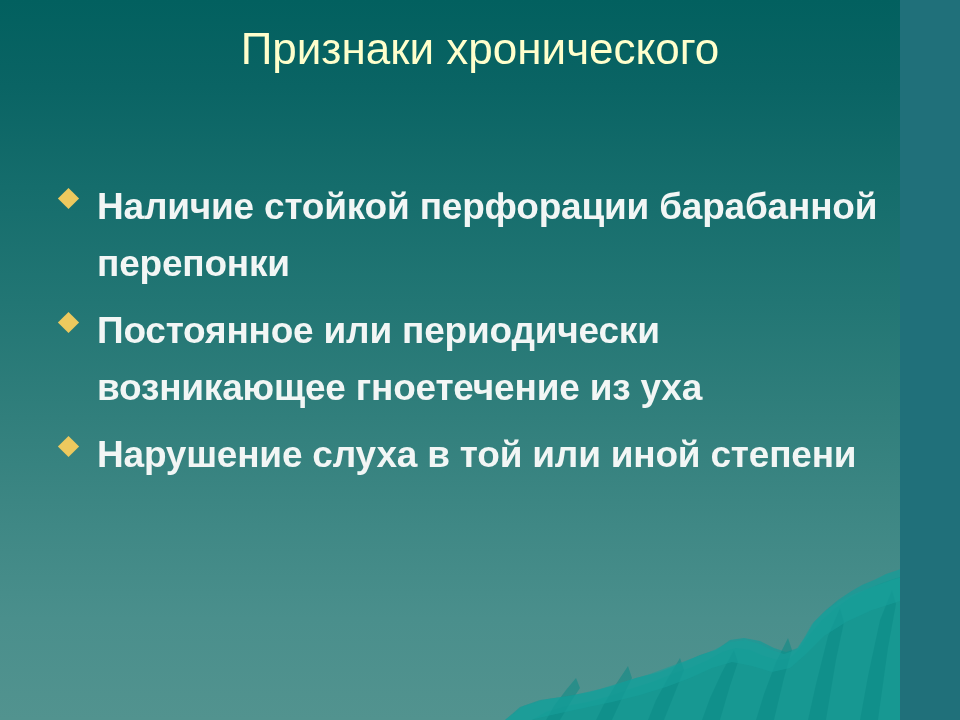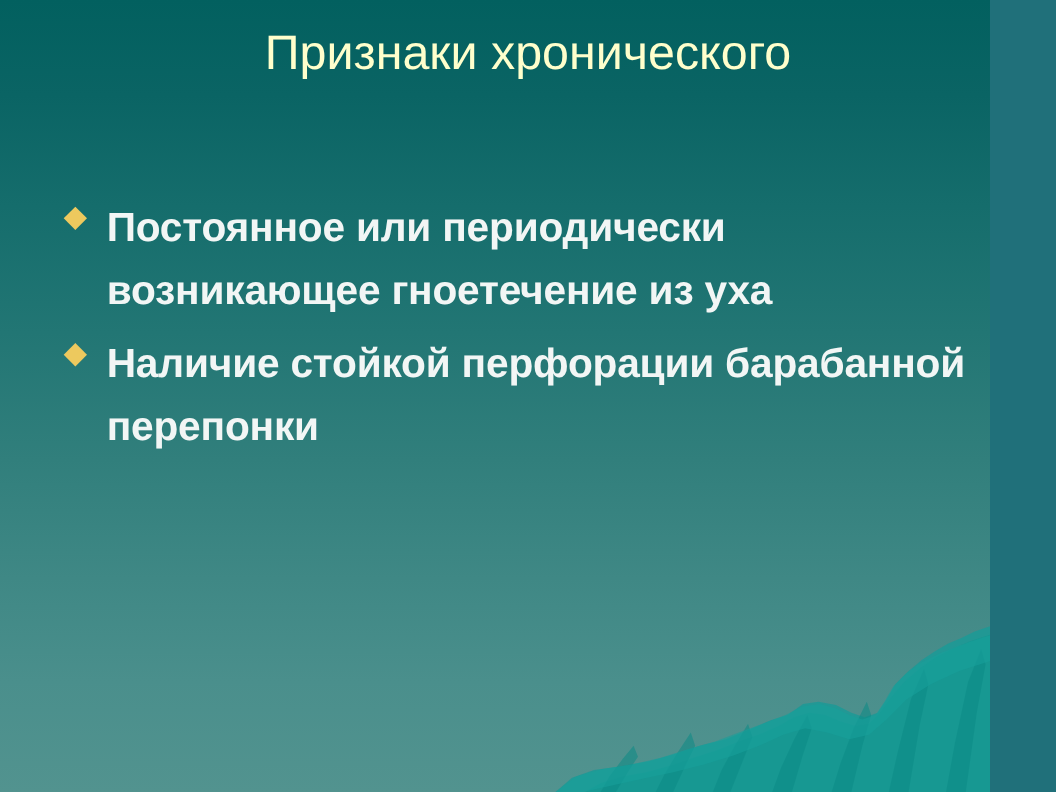--- a/index.html
+++ b/index.html
@@ -129,24 +129,28 @@
   </svg>
 
   <div id="title-block">
     <div class="title-line">Признаки хронического</div>
   </div>
 
   <div id="body-block">
 
     <div class="bullet-item">
       <span class="diamond-icon"></span>
+      <div class="bullet-text">Наличие стойкой перфорации барабанной перепонки</div>
+    </div>
+
+    <div class="bullet-item">
+      <span class="diamond-icon"></span>
       <div class="bullet-text">Постоянное или периодически возникающее гноетечение из уха</div>
     </div>
 
     <div class="bullet-item">
       <span class="diamond-icon"></span>
-      <div class="bullet-text">Наличие стойкой перфорации барабанной перепонки</div>
+      <div class="bullet-text">Нарушение слуха в той или иной степени</div>
     </div>
-
 
   </div>
 
 </div>
 
 </body></html>

